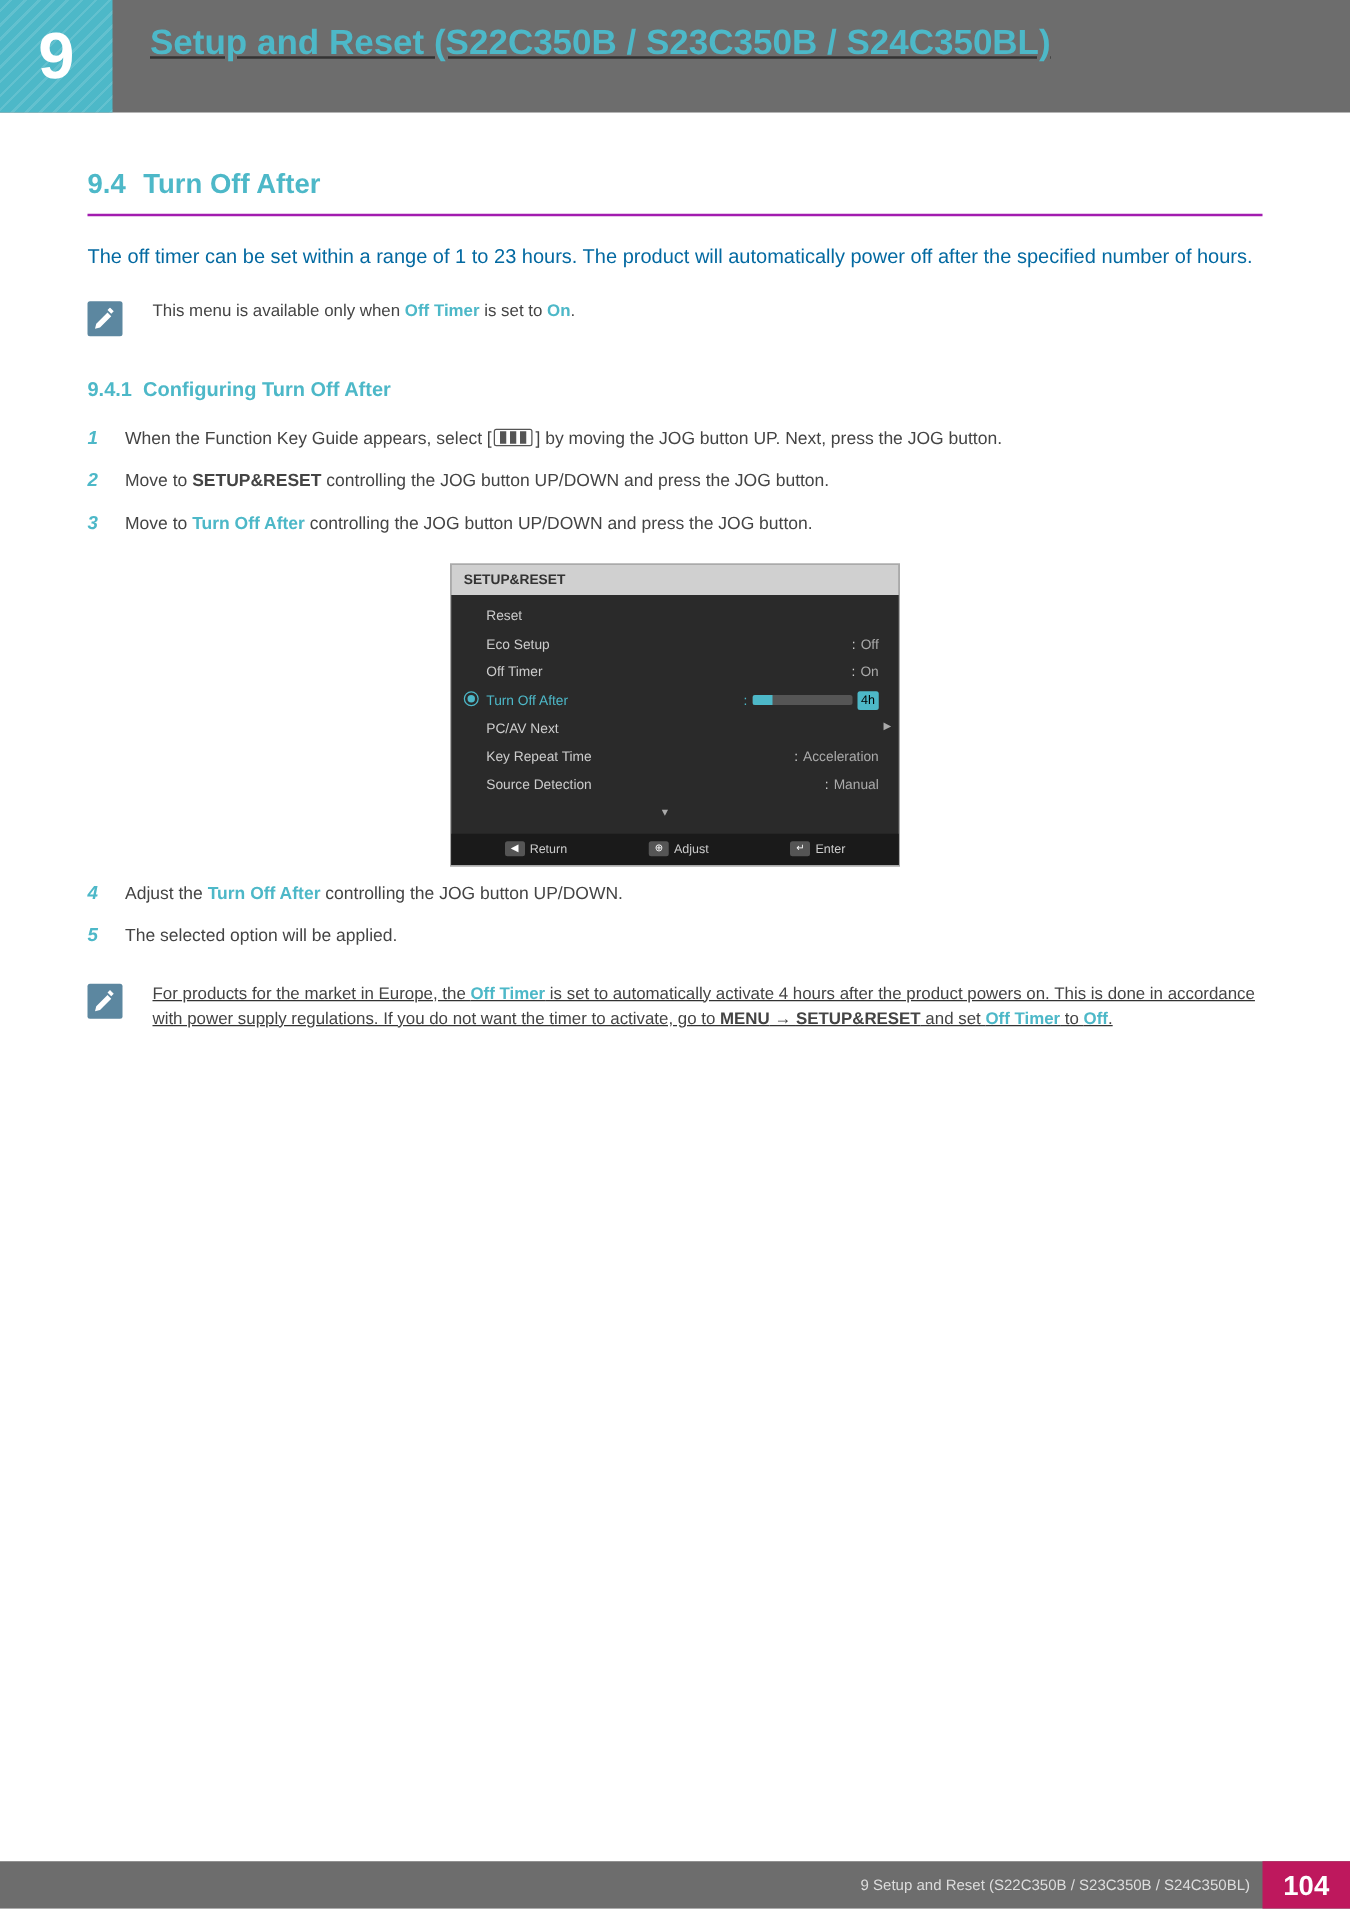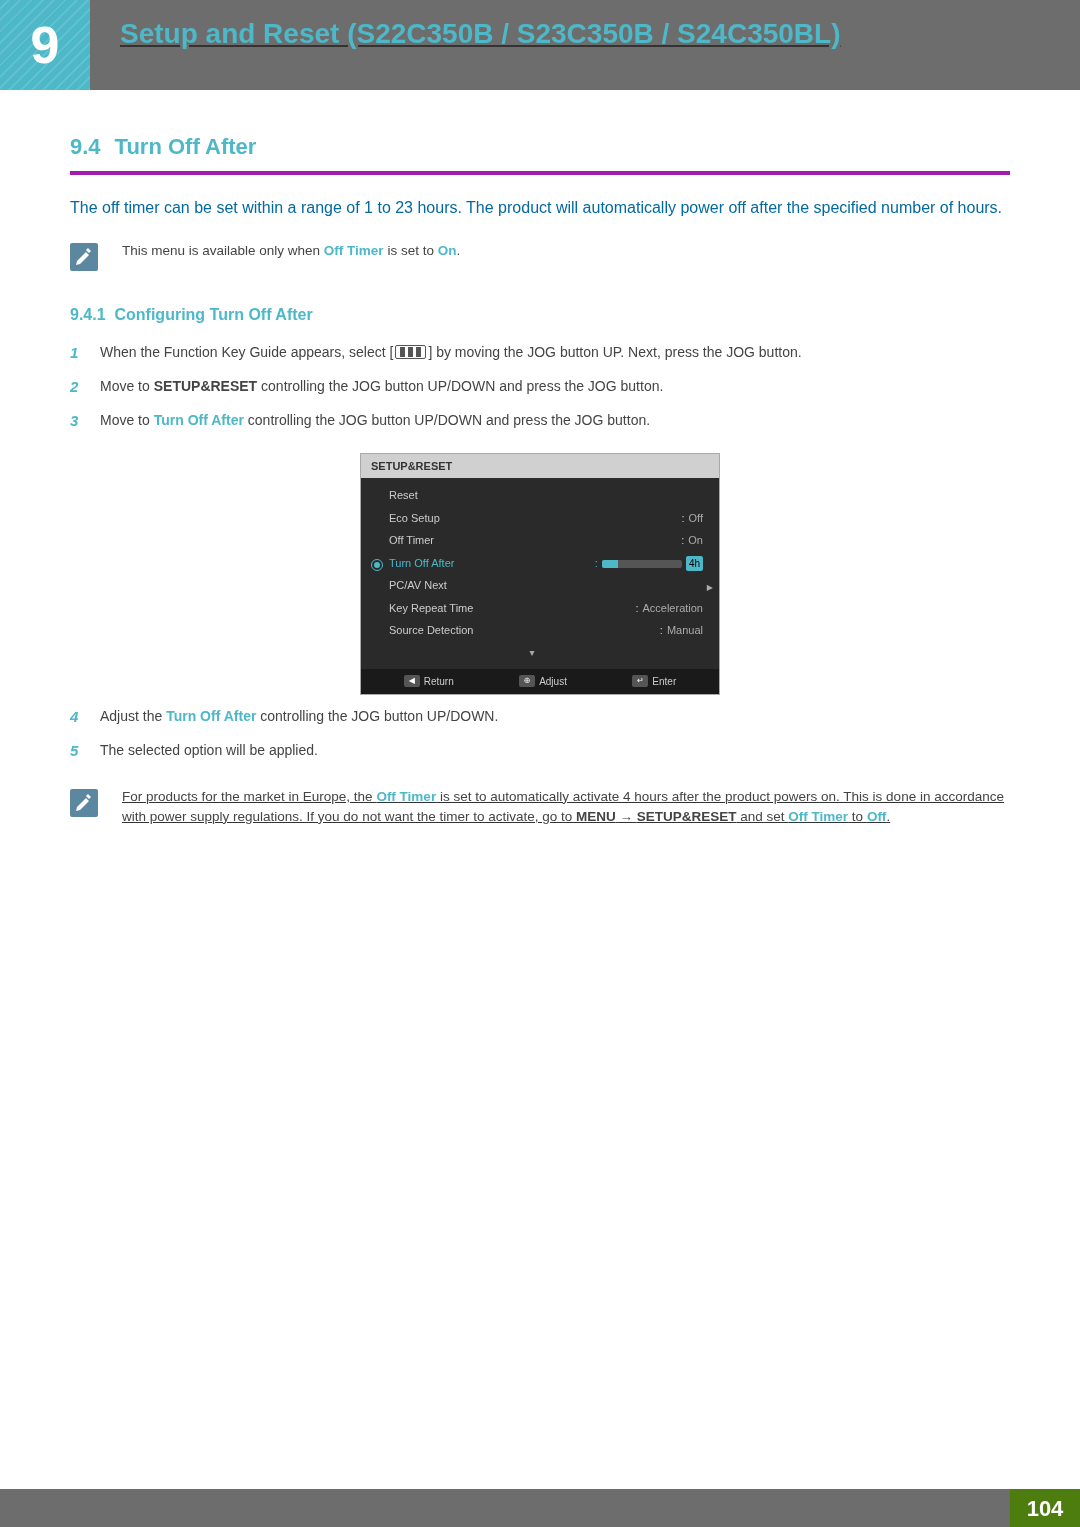--- a/index.html
+++ b/index.html
@@ -62,21 +62,21 @@
       line-height: 1.3;
     }
 
     
     .content {
       padding: 40px 70px 60px 70px;
     }
 
     
     .section-heading {
-      border-bottom: 4px solid #a21caf;
+      border-bottom: 2px solid #a21caf;
       padding-bottom: 8px;
       margin-bottom: 20px;
       display: flex;
       align-items: baseline;
       gap: 14px;
     }
     .section-heading .section-num {
       color: #4db8c8;
       font-size: 22px;
       font-weight: bold;
@@ -188,21 +188,21 @@
       color: #333;
       font-size: 11px;
       font-weight: bold;
       padding: 4px 10px;
     }
     .screen-menu {
       padding: 6px 0;
     }
     .screen-row {
       display: flex;
-      align-items: flex-end;
+      align-items: flex-start;
       padding: 3px 16px 3px 28px;
       font-size: 11px;
       color: #ccc;
       position: relative;
     }
     .screen-row .label { flex: 1; }
     .screen-row .value {
       color: #aaa;
       font-size: 11px;
     }
@@ -298,21 +298,21 @@
     }
     .footer-text {
       color: #ddd;
       font-size: 12px;
       padding-right: 0;
       flex: 1;
       text-align: right;
       padding-right: 10px;
     }
     .page-num-block {
-      background: #4d7c0f;
+      background: #be185d;
       color: #fff;
       font-size: 22px;
       font-weight: bold;
       width: 70px;
       height: 38px;
       display: flex;
       align-items: center;
       justify-content: center;
     }
 
@@ -479,14 +479,15 @@
       </svg>
     </div>
     <div class="note-text">
       For products for the market in Europe, the <strong style="color:#4db8c8;">Off Timer</strong> is set to automatically activate 4 hours after the product powers on. This is done in accordance with power supply regulations. If you do not want the timer to activate, go to <strong>MENU</strong> → <strong> SETUP&amp;RESET</strong> and set <strong style="color:#4db8c8;">Off Timer</strong> to <strong style="color:#4db8c8;">Off</strong>.
     </div>
   </div>
 
 </div>
 
 <div class="page-footer">
+  <span class="footer-text">9 Setup and Reset (S22C350B / S23C350B / S24C350BL)</span>
   <div class="page-num-block">104</div>
 </div>
 
 </body></html>

